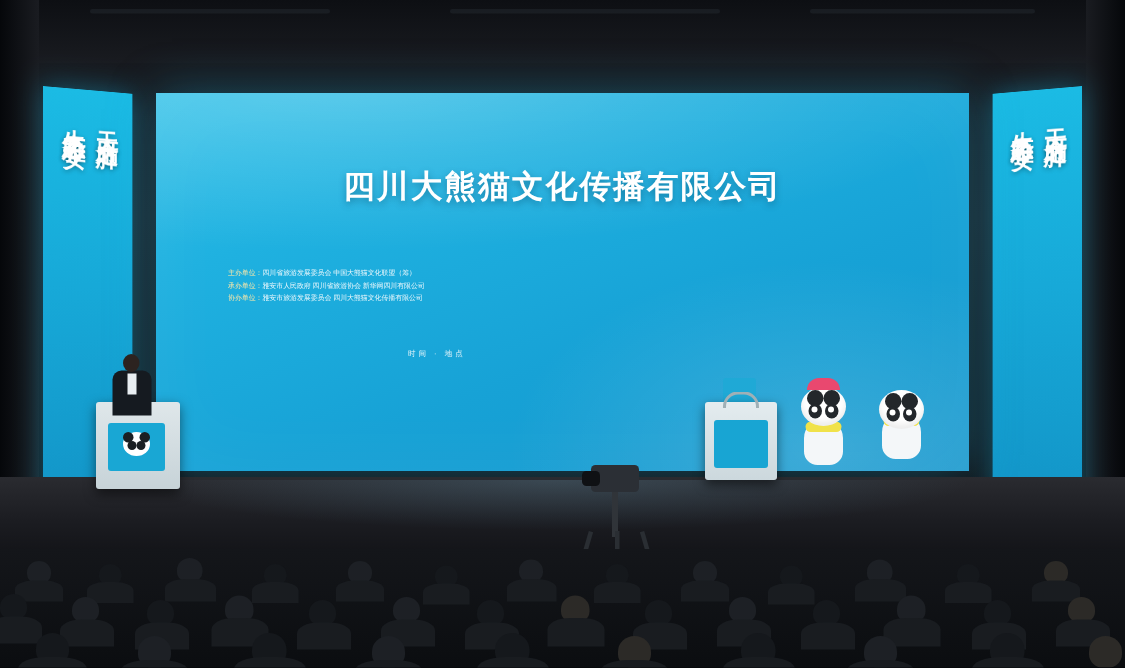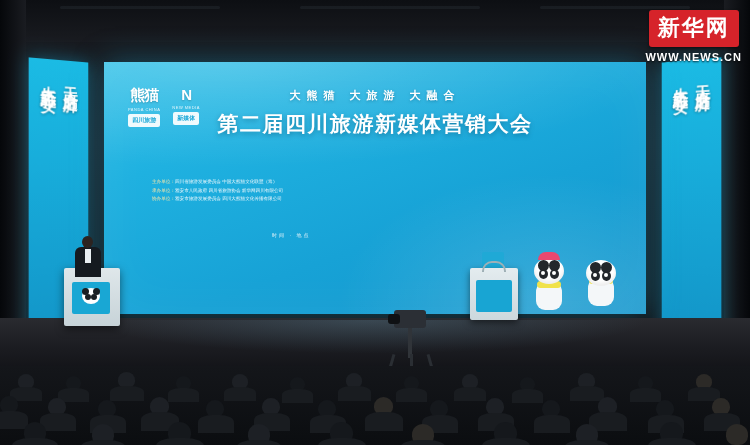--- a/index.html
+++ b/index.html
@@ -365,35 +365,22 @@
   <div class="side-banner right">
     <div class="vwrap">
       <div class="vcol">天府之肺</div>
       <div class="vcol">生态雅安</div>
     </div>
   </div>
 
   <div class="screen">
     <div class="scr-glow"></div>
 
-    <div class="logo-row">
-      <div class="logo-chunk">
-        <div class="logo-mark">熊猫</div>
-        <div class="logo-sub">PANDA CHINA</div>
-        <div class="logo-badge">四川旅游</div>
-      </div>
-      <div class="logo-chunk">
-        <div class="logo-mark">N</div>
-        <div class="logo-sub">NEW MEDIA</div>
-        <div class="logo-badge">新媒体</div>
-      </div>
-    </div>
-
-    <div class="kicker">大熊猫 大旅游 大融合</div>
-    <div class="title1">第二届四川旅游新媒体营销大会</div>
+
+    <div class="title1">四川大熊猫文化传播有限公司</div>
 
     <div class="meta">
       <div class="mline">
         <span class="mlabel">主办单位：</span><span>四川省旅游发展委员会 中国大熊猫文化联盟（筹）</span>
       </div>
       <div class="mline">
         <span class="mlabel">承办单位：</span><span>雅安市人民政府 四川省旅游协会 新华网四川有限公司</span>
       </div>
       <div class="mline">
         <span class="mlabel">协办单位：</span><span>雅安市旅游发展委员会 四川大熊猫文化传播有限公司</span>
@@ -540,18 +527,14 @@
     <div class="shoulder" style="left:400px;top:74px;width:46px;height:20px;"></div>
     <div class="head hair" style="left:494px;top:56px;width:23px;height:22px;"></div>
     <div class="shoulder" style="left:482px;top:72px;width:48px;height:20px;"></div>
     <div class="head" style="left:576px;top:58px;width:22px;height:21px;"></div>
     <div class="shoulder" style="left:564px;top:74px;width:46px;height:20px;"></div>
     <div class="head hair" style="left:660px;top:56px;width:23px;height:22px;"></div>
     <div class="shoulder" style="left:648px;top:72px;width:48px;height:20px;"></div>
     <div class="head lit" style="left:726px;top:58px;width:22px;height:21px;"></div>
   </div>
 
-  <div class="watermark">
-    <div class="wm-logo">新华网</div>
-    <div class="wm-url">WWW.NEWS.CN</div>
-  </div>
 
 </div>
 
 </body></html>

